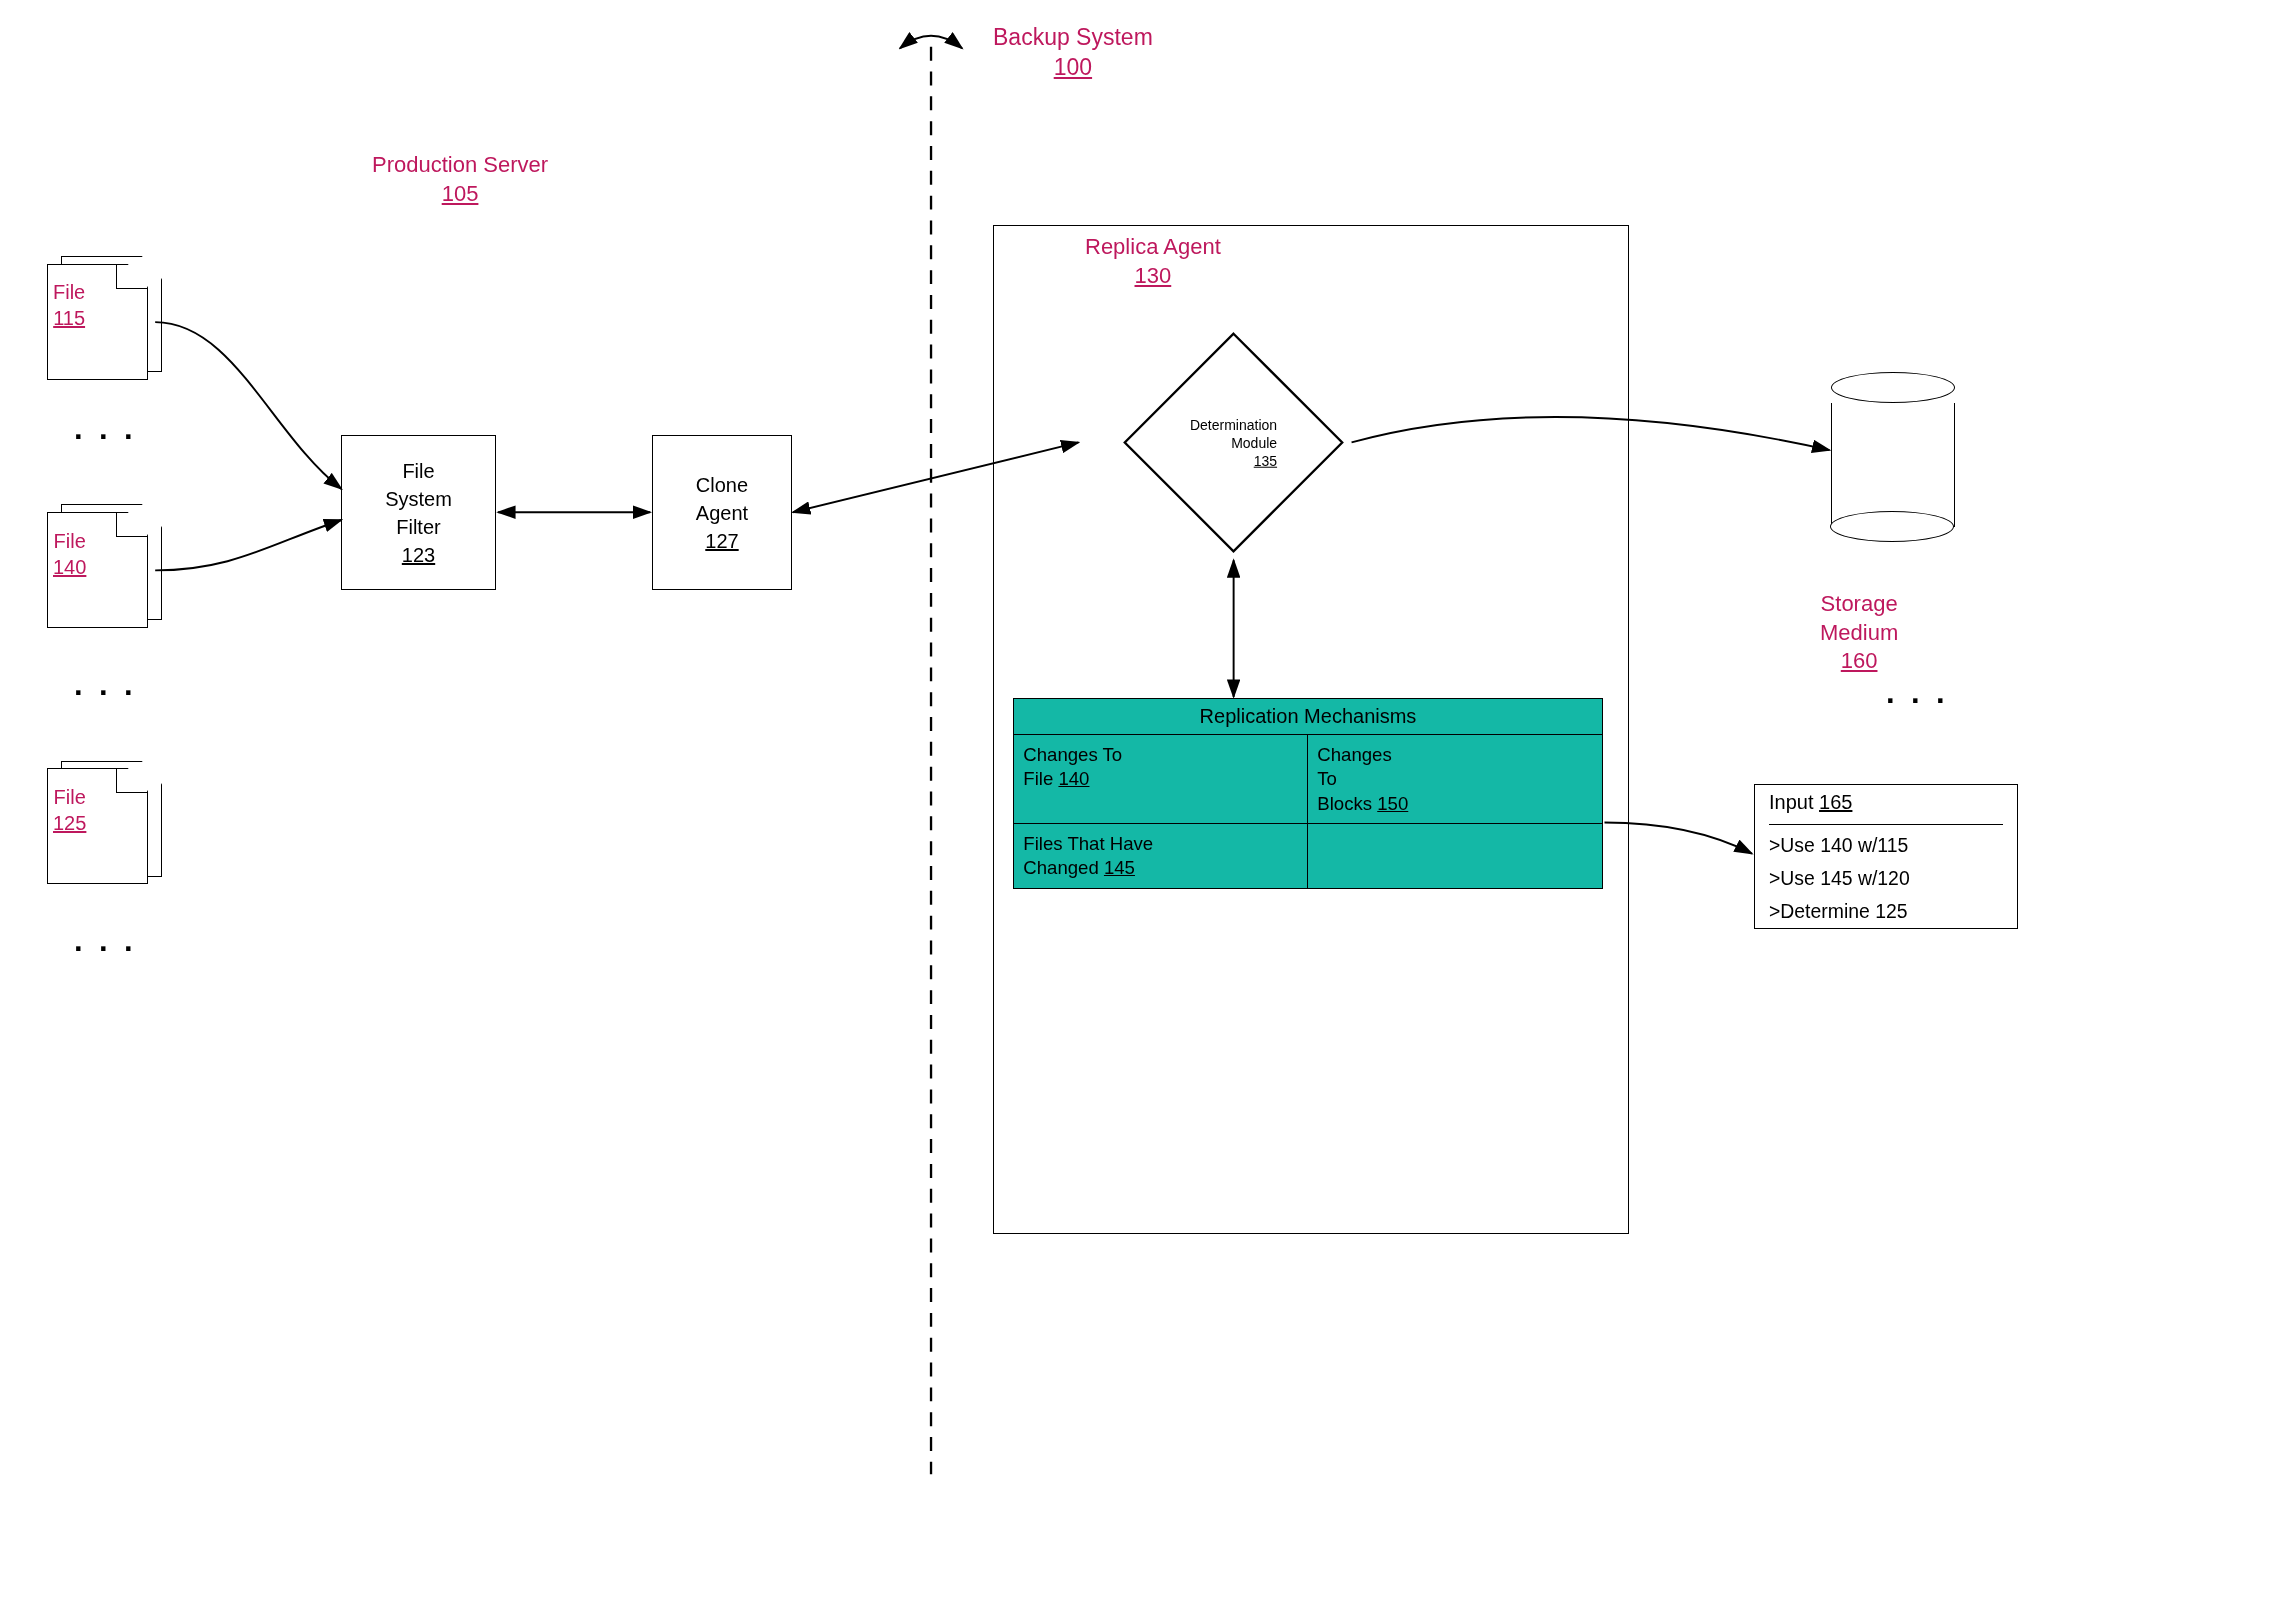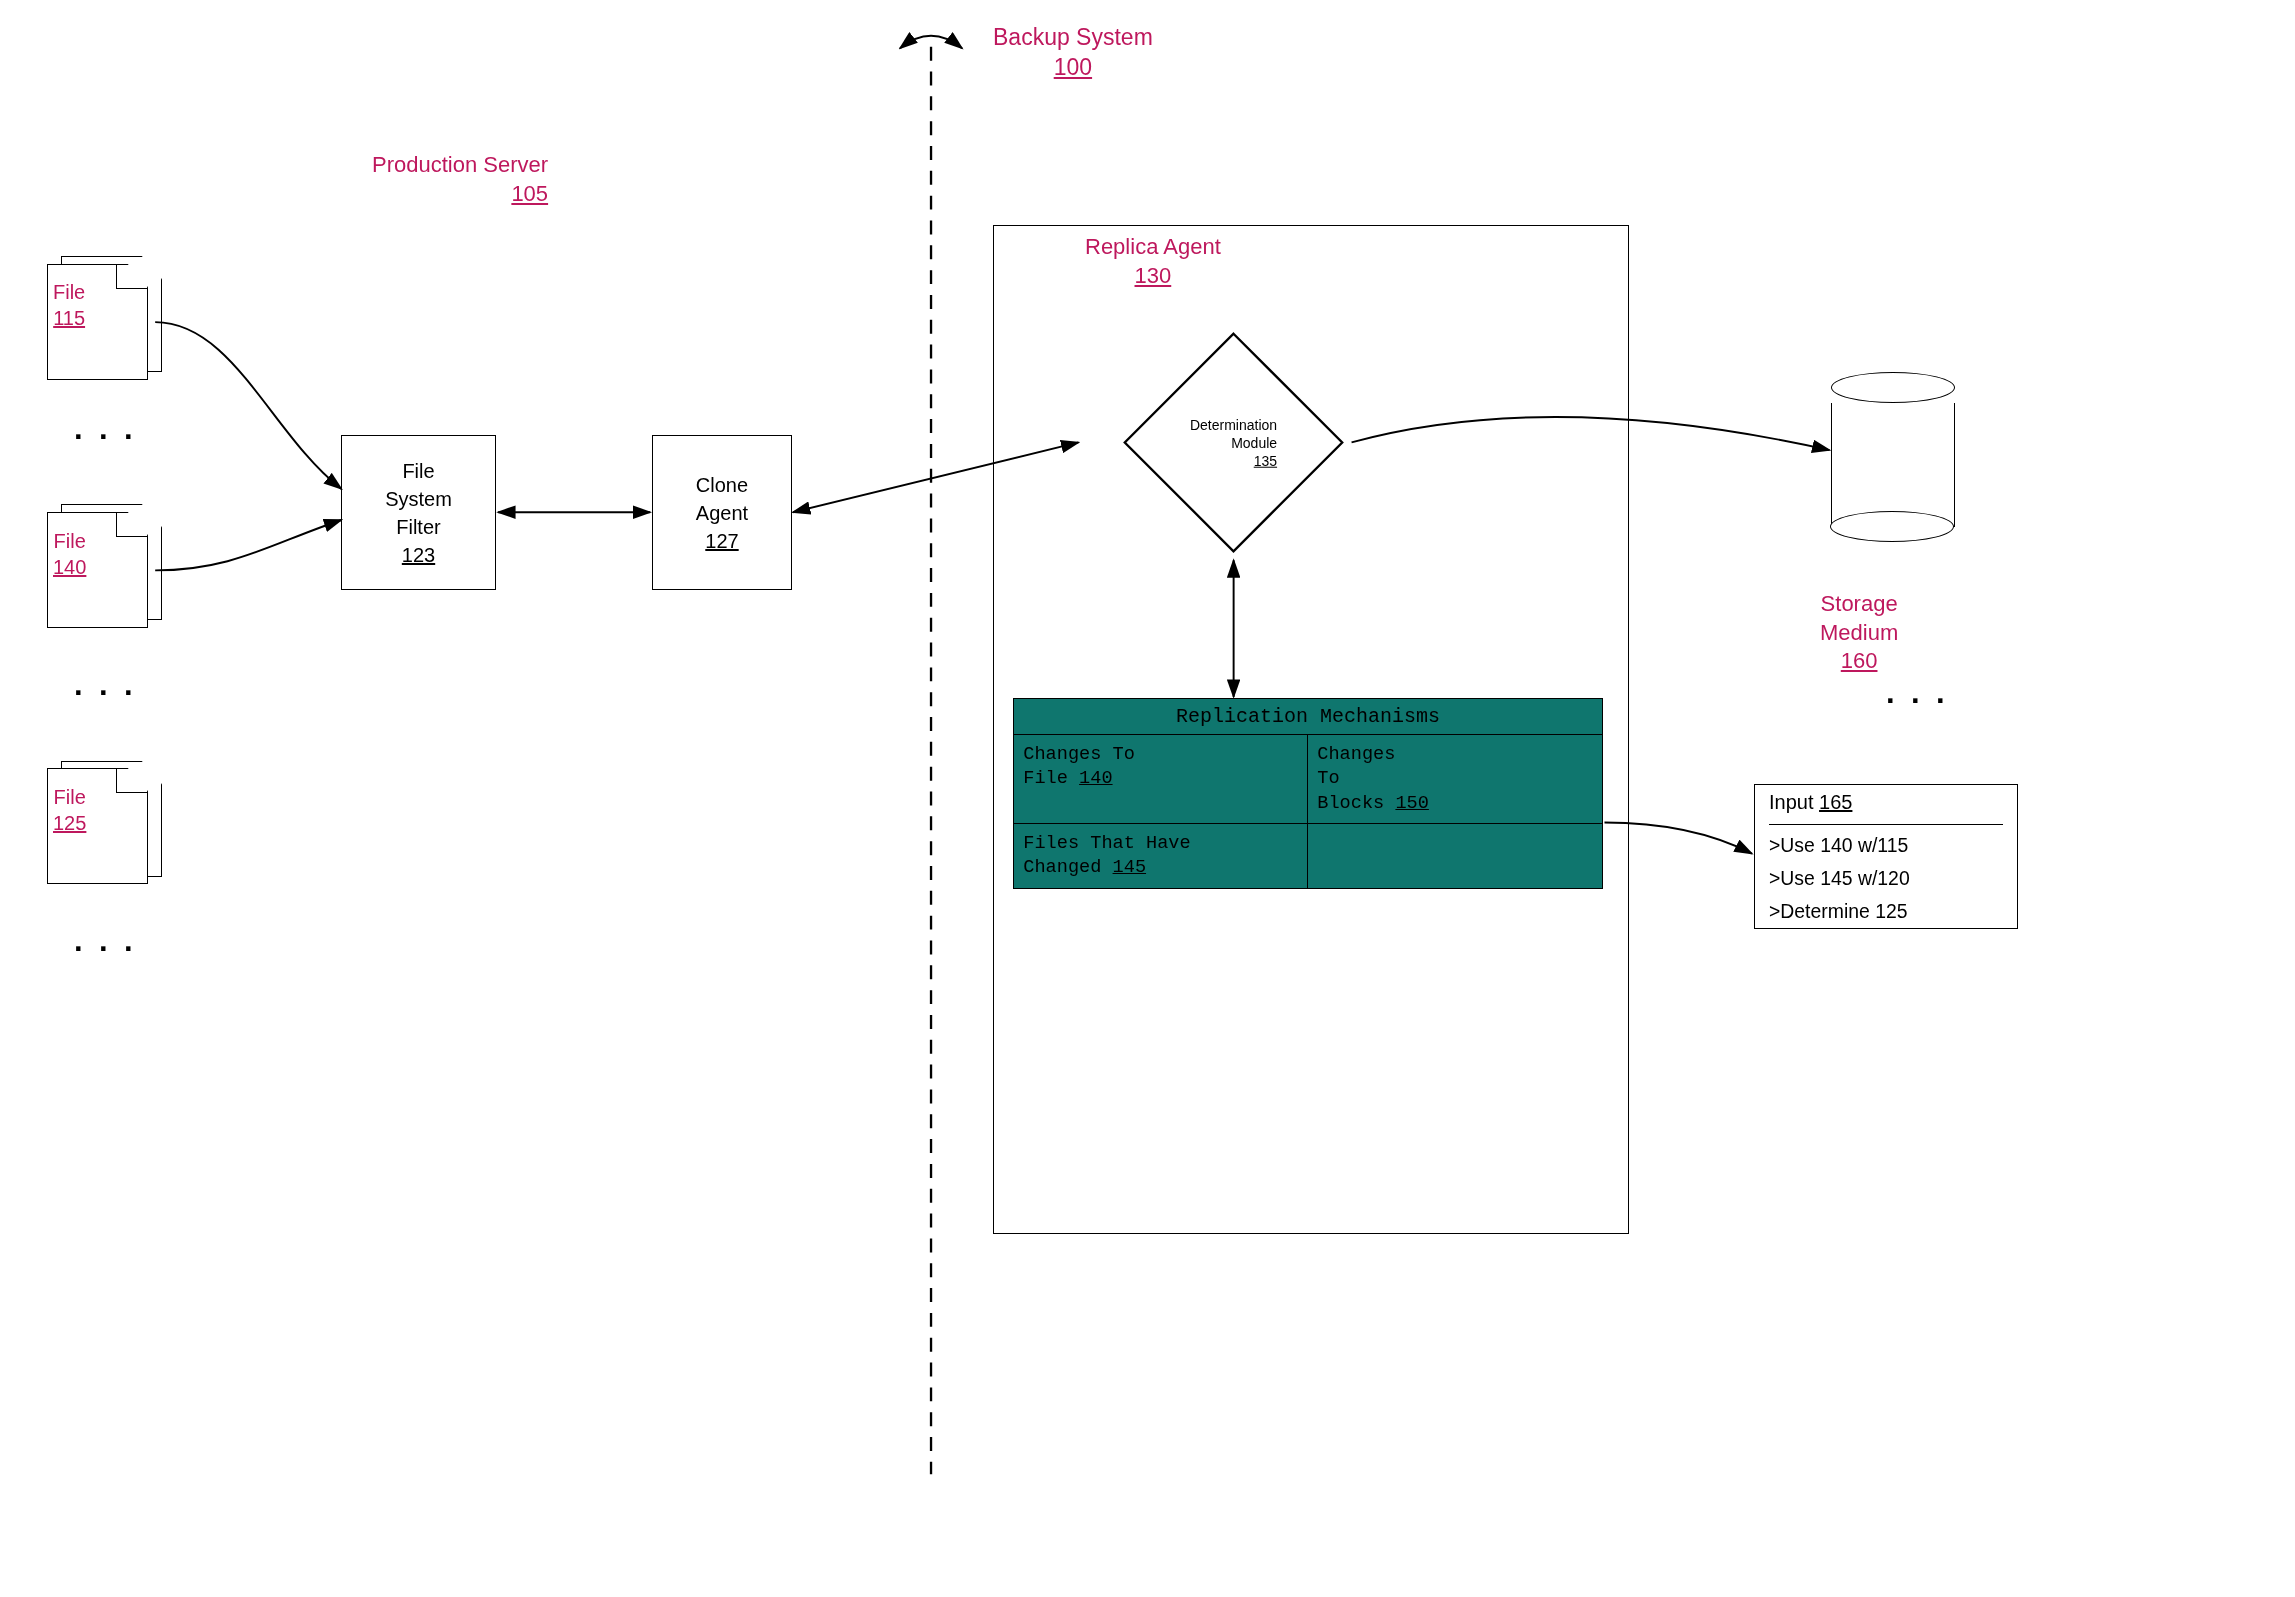--- a/index.html
+++ b/index.html
@@ -122,22 +122,21 @@
       font-size: 31px;
       font-weight: bold;
       letter-spacing: 3.9px;
       color: #000;
     }
 
     
     .replic-table {
       position: absolute;
       border: 1.9px solid #000;
-      background: #0f766e;
-      font-family: Liberation Mono, monospace;
+      background: #14b8a6;
     }
     .replic-header {
       border-bottom: 1.9px solid #000;
       text-align: center;
       padding: 6.2px 7.8px;
       font-size: 20px;
     }
     .replic-cells {
       display: grid;
       grid-template-columns: 1fr 1fr;
@@ -177,21 +176,21 @@
 </head>
 <body>
 
 <div class="diagram-container">
 
   <div class="label" style="left: 993px; top: 23px; font-size: 23px;">
     <span>Backup System</span><br>
     <u>100</u>
   </div>
 
-  <div class="label" style="left: 372px; top: 151px; text-align: right;">
+  <div class="label" style="left: 372px; top: 151px;">
     <span>Production Server</span><br>
     <u>105</u>
   </div>
 
 
   <div class="region-box" style="left: 993px; top: 225px; width: 636px; height: 1009px;"></div>
 
   <div class="file-doc" style="left: 47px; top: 264px;"></div>
   <div class="label" style="left: 53px; top: 279px; font-size: 20px;">
     <span>File</span><br>

